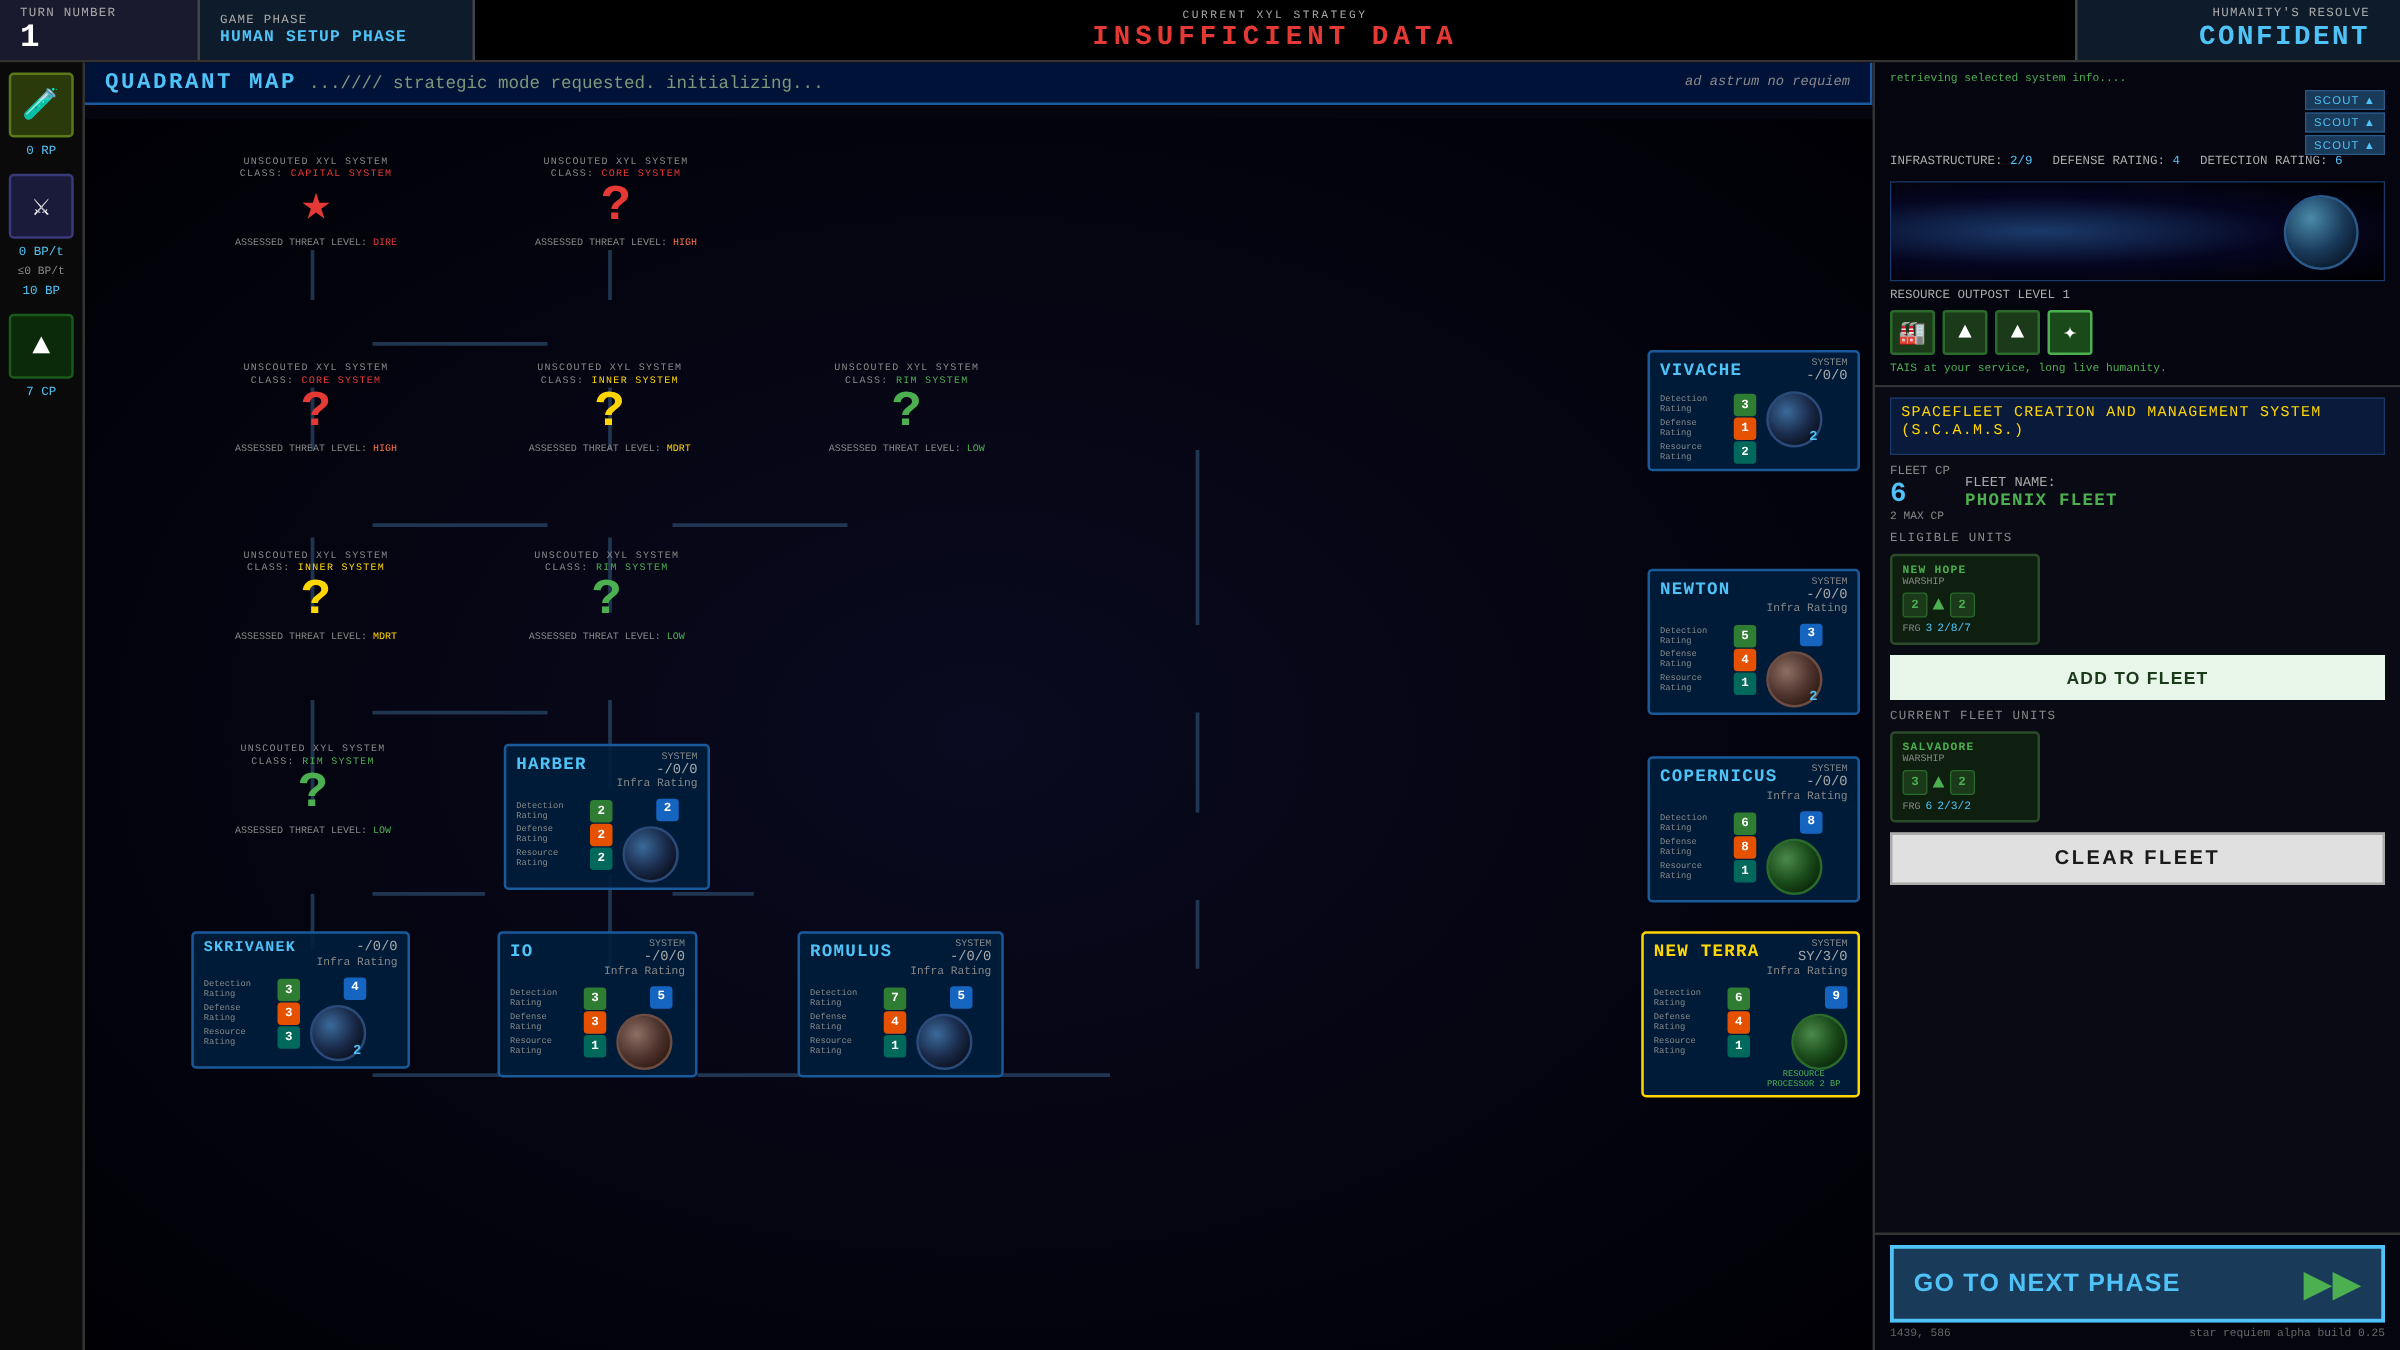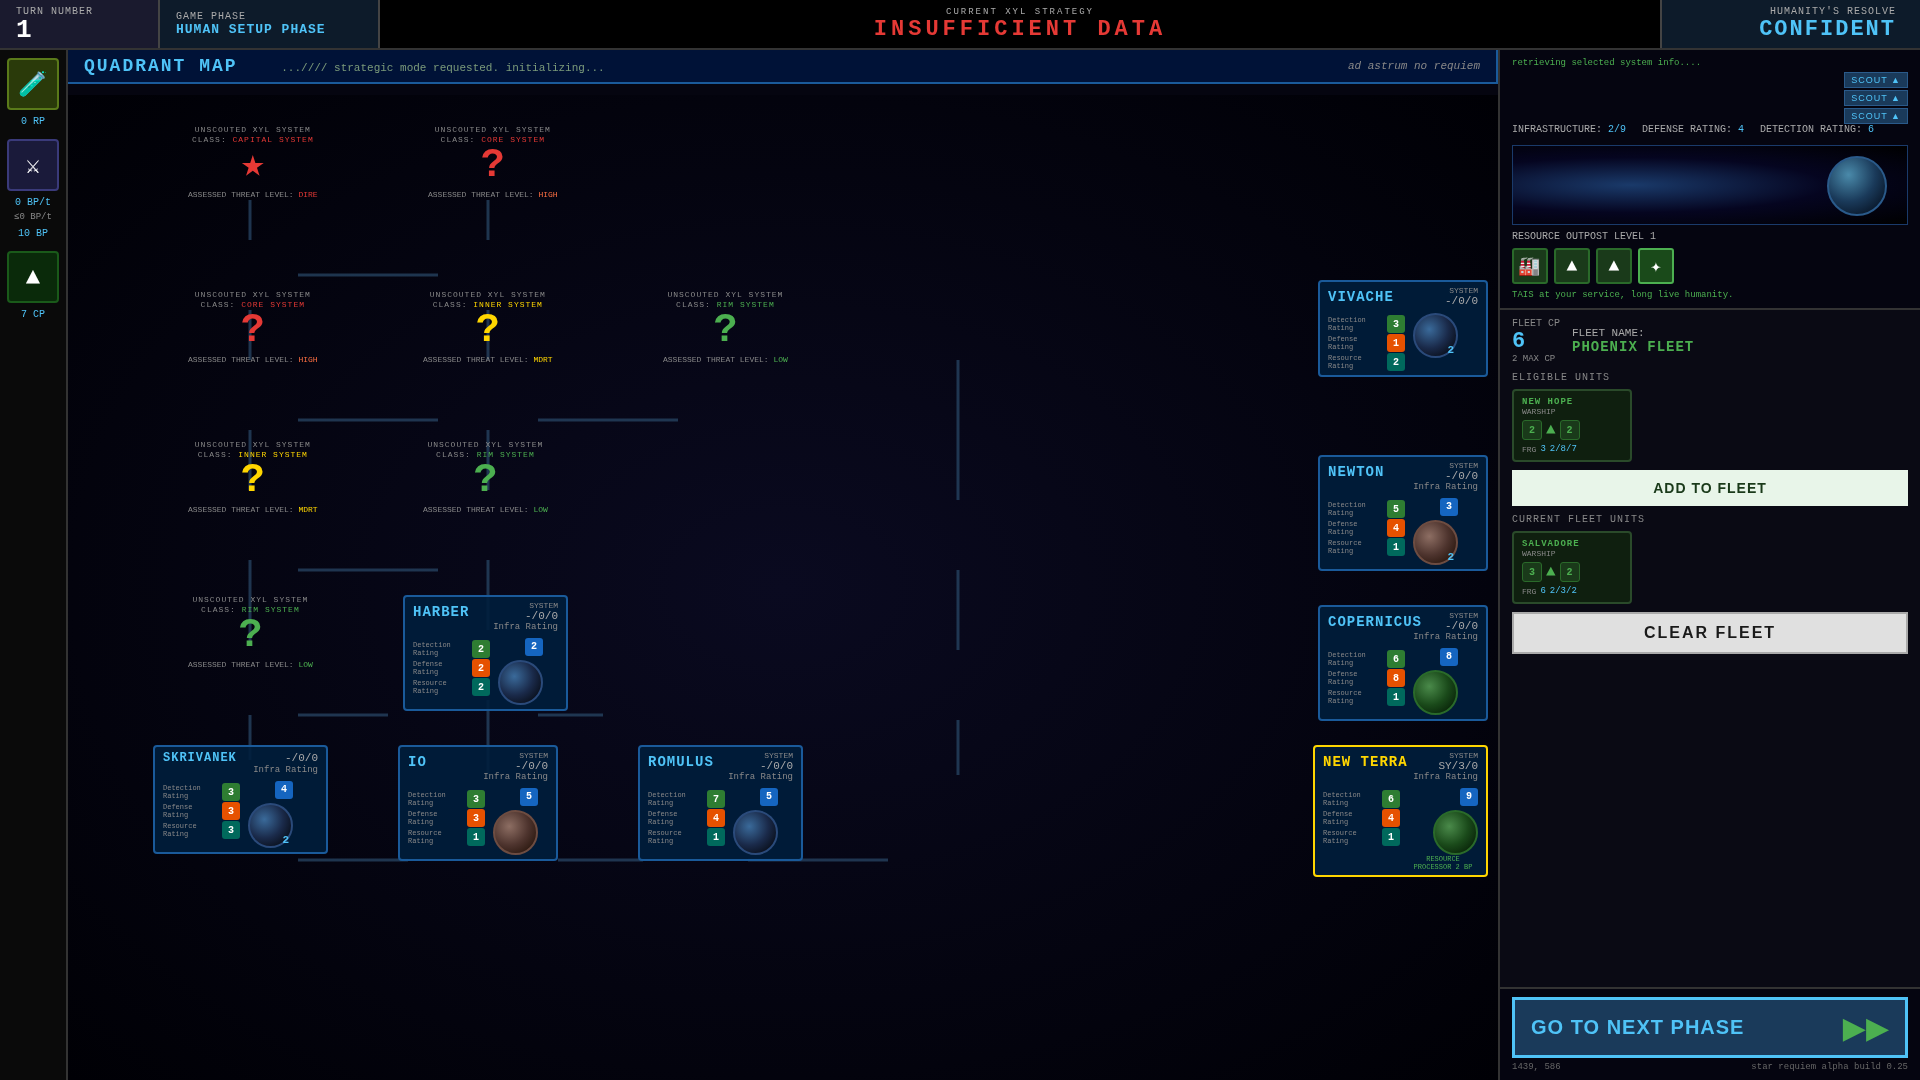--- a/index.html
+++ b/index.html
@@ -162,23 +162,22 @@
       justify-content: space-between;
       align-items: center;
     }
     .map-title {
       font-size: 18px;
       font-weight: bold;
       color: #4fc3f7;
       letter-spacing: 2px;
     }
     .map-subtitle {
-      font-size: 11px;
+      font-size: 14px;
       color: #7a9a7a;
-      margin-left: 34px;
     }
     .map-tagline {
       font-size: 11px;
       color: #888;
       font-style: italic;
     }
 
     
     .starfield {
       position: absolute;
@@ -1077,20 +1076,25 @@
       <div class="facility-icons">
         <div class="facility-icon">🏭</div>
         <div class="facility-icon">▲</div>
         <div class="facility-icon">▲</div>
         <div class="facility-icon highlighted">✦</div>
       </div>
       <div class="tai-s-text">TAIS at your service, long live humanity.</div>
     </div>
 
     <div class="scams-panel">
+      <div style="background:#0a1a3a;padding:4px 8px;margin-bottom:8px;border:1px solid #1a3a6a;">
+        <div class="scams-title">
+          <span>SPACEFLEET CREATION AND MANAGEMENT SYSTEM</span> <span>(S.C.A.M.S.)</span>
+        </div>
+      </div>
       <div class="fleet-row">
         <div class="fleet-cp-box">
           <div>
             <div class="fleet-cp-label">FLEET CP</div>
             <div class="fleet-cp-value">6</div>
             <div class="fleet-cp-max"><span>2</span> <span>MAX CP</span></div>
           </div>
         </div>
         <div>
           <div class="fleet-name-label">FLEET NAME:</div>

